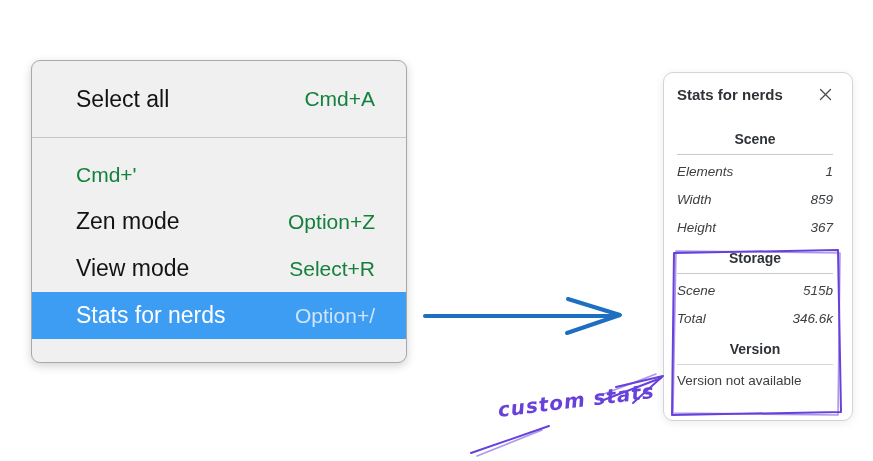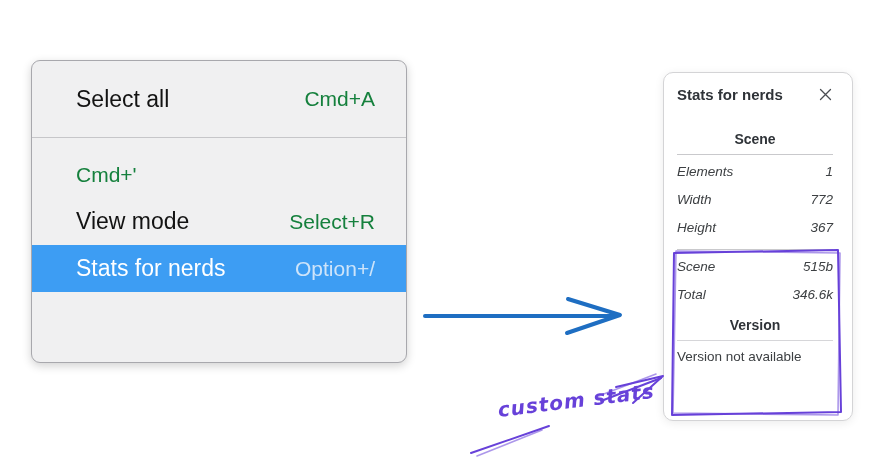--- a/index.html
+++ b/index.html
@@ -65,20 +65,24 @@
   <div class="context-menu">
     <div class="menu-item first">
       <span class="mi-label">Select all</span>
       <span class="mi-shortcut">Cmd+A</span>
     </div>
     <div class="menu-divider"></div>
     <div class="menu-item">
       <span class="mi-shortcut">Cmd+'</span>
     </div>
     <div class="menu-item">
+      <span class="mi-label">Zen mode</span>
+      <span class="mi-shortcut">Option+Z</span>
+    </div>
+    <div class="menu-item">
       <span class="mi-label">View mode</span>
       <span class="mi-shortcut">Select+R</span>
     </div>
     <div class="menu-item highlighted">
       <span class="mi-label">Stats for nerds</span>
       <span class="mi-shortcut">Option+/</span>
     </div>
   </div>
 
   <svg class="overlay" viewBox="0 0 873 461">
@@ -98,29 +102,30 @@
 
     <div class="section">
       <div class="section-title st-first">Scene</div>
       <div class="section-divider"></div>
       <div class="stat-row">
         <span>Elements</span>
         <span>1</span>
       </div>
       <div class="stat-row">
         <span>Width</span>
-        <span>772</span>
+        <span>859</span>
       </div>
       <div class="stat-row">
         <span>Height</span>
         <span>367</span>
       </div>
     </div>
 
     <div class="section">
+      <div class="section-title st-next">Storage</div>
       <div class="section-divider"></div>
       <div class="stat-row">
         <span>Scene</span>
         <span>515b</span>
       </div>
       <div class="stat-row">
         <span>Total</span>
         <span>346.6k</span>
       </div>
     </div>

